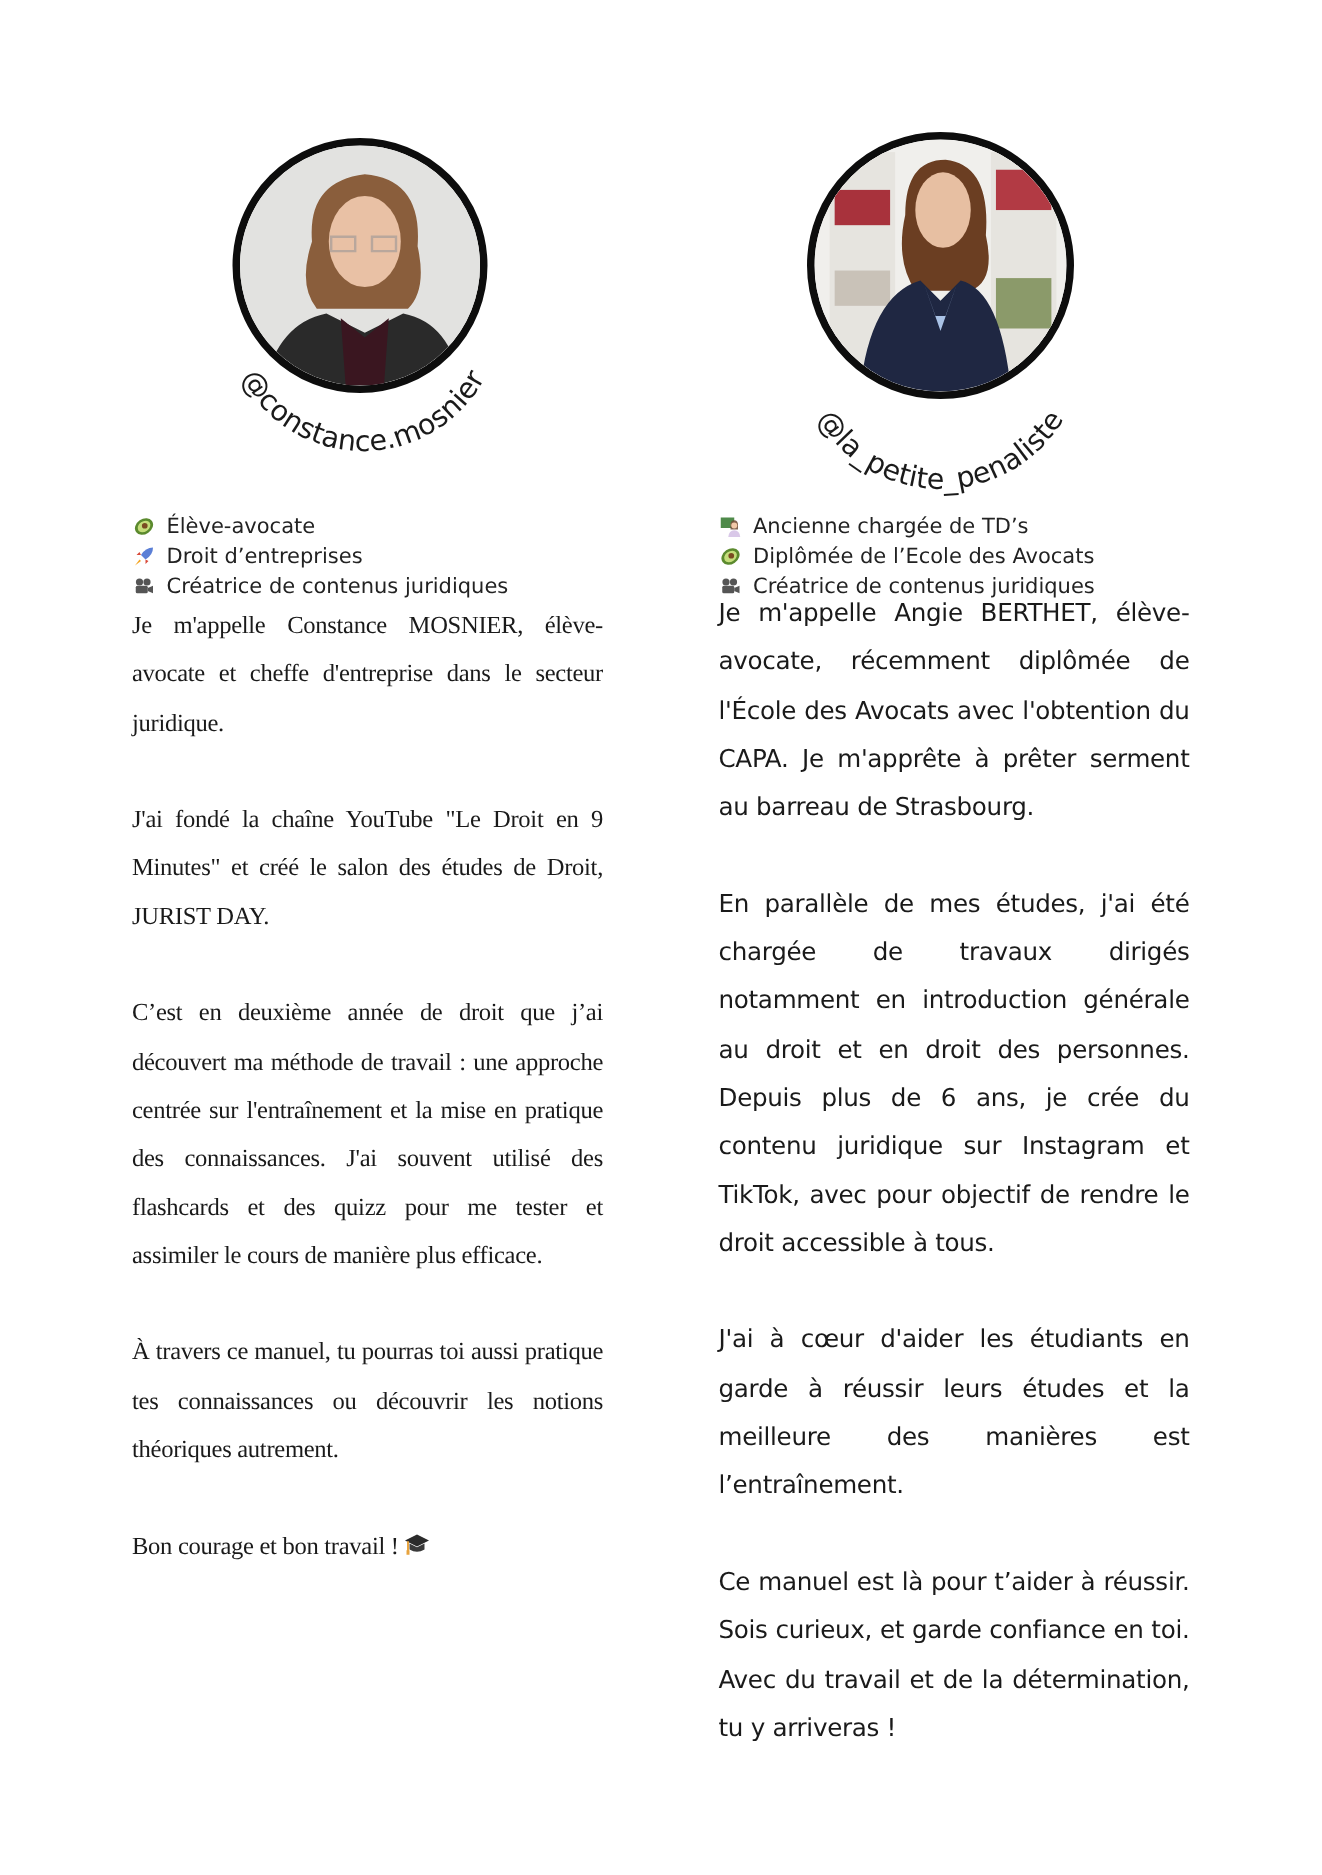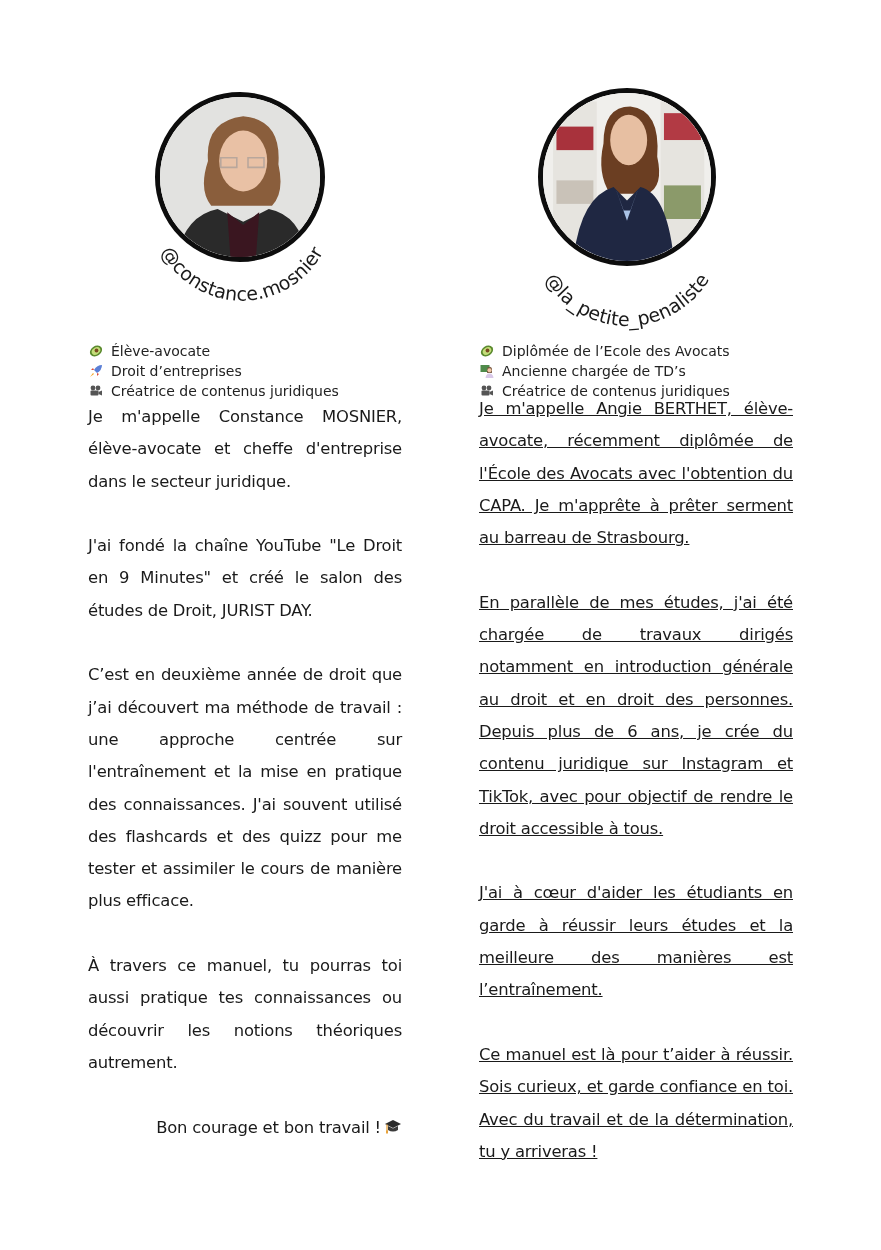--- a/index.html
+++ b/index.html
@@ -19,22 +19,22 @@
   .avatar svg { width: 100%; height: 100%; display: block; }
 
   .handle { position: absolute; left: 0; top: 0; width: 220px; height: 220px; overflow: visible; }
   .handle text { font-family: "DejaVu Sans", sans-serif; font-size: 19px; fill: #1a1a1a; }
 
   .tags { position: absolute; top: 318px; left: 0; width: 330px; font-family: "DejaVu Sans", sans-serif; font-size: 14px; line-height: 20px; color: #222; margin-top: 23px; }
   .tag { display: flex; align-items: center; white-space: nowrap; }
   .tag .ico { width: 16px; height: 16px; margin-right: 7px; display: inline-flex; align-items: center; justify-content: center; font-size: 12px; }
 
   .body { position: absolute; left: 0; width: 314px; font-family: "DejaVu Sans", sans-serif; font-size: 16.4px; line-height: 32.3px; color: #1a1a1a; letter-spacing: -0.2px; }
-  .col.left .body { top: 401px; }
-  .col.right .body { top: 393px; text-decoration: underline; }
+  .col.left .body { top: 401px; font-family: Liberation Serif, serif; }
+  .col.right .body { top: 393px; }
   .body p { margin: 0 0 32.3px 0; text-align: justify; }
   .body p:last-child { margin-bottom: 16px; }
   .grad { display: inline-block; width: 18px; height: 16px; vertical-align: -2px; margin-left: 3px; }
 </style>
 </head>
 <body>
 
 <div class="col left">
   <div class="avatar-wrap">
     <div class="avatar">
@@ -87,21 +87,21 @@
       </span>
       <span>Créatrice de contenus juridiques</span>
     </div>
   </div>
 
   <div class="body">
     <p>Je m'appelle Constance MOSNIER, élève-avocate et cheffe d'entreprise dans le secteur juridique.</p>
     <p>J'ai fondé la chaîne YouTube "Le Droit en 9 Minutes" et créé le salon des études de Droit, JURIST DAY.</p>
     <p>C’est en deuxième année de droit que j’ai découvert ma méthode de travail : une approche centrée sur l'entraînement et la mise en pratique des connaissances. J'ai souvent utilisé des flashcards et des quizz pour me tester et assimiler le cours de manière plus efficace.</p>
     <p> À travers ce manuel, tu pourras toi aussi pratique tes connaissances ou découvrir les notions théoriques autrement.</p>
-    <p style="text-align:right"><span>Bon courage et bon travail !</span><span class="grad"><svg width="18" height="16" viewBox="0 0 18 16">
+    <p style="text-align:left"><span>Bon courage et bon travail !</span><span class="grad"><svg width="18" height="16" viewBox="0 0 18 16">
             <path d="M9 1 L17 5 L9 9 L1 5Z" fill="#2b2b2b"></path>
             <path d="M4 7 L4 11 Q9 14 14 11 L14 7 L9 9.5Z" fill="#3a3a3a"></path>
             <path d="M3 5.5 L3 12" stroke="#e8a33d" stroke-width="1.3"></path>
             <rect x="2" y="11.5" width="2" height="3" fill="#e8a33d"></rect>
           </svg></span></p>
   </div>
 </div>
 
 <div class="col right">
   <div class="avatar-wrap">
@@ -125,38 +125,38 @@
           <path id="arcR" d="M 14 150 A 96 96 0 0 0 206 150"></path>
         </defs>
       <text><textPath href="#arcR" startOffset="50%" text-anchor="middle">@la_petite_penaliste</textPath></text>
     </svg>
   </div>
 
   <div class="tags">
     <div class="tag">
       <span class="ico">
         <svg width="14" height="14" viewBox="0 0 14 14">
-            <ellipse cx="7" cy="7" rx="6.5" ry="5" transform="rotate(-35 7 7)" fill="#5b8a2e"></ellipse>
-            <ellipse cx="7" cy="7" rx="4.6" ry="3.4" transform="rotate(-35 7 7)" fill="#c4dd7a"></ellipse>
-            <circle cx="7.5" cy="6.5" r="1.9" fill="#7a4b22"></circle>
-          </svg>
-      </span>
-      <span>Diplômée de l’Ecole des Avocats</span>
-    </div>
-    <div class="tag">
-      <span class="ico">
-        <svg width="14" height="14" viewBox="0 0 14 14">
             <rect x="0.5" y="1" width="9" height="7" fill="#4f8a4a"></rect>
             <circle cx="9.5" cy="6" r="2.4" fill="#f1c9a8"></circle>
             <path d="M7 6 Q7 2.8 9.5 2.8 Q12 2.8 12 6 L12 9 L7 9Z" fill="#6b4a34" opacity="0.85"></path>
             <circle cx="9.5" cy="6.3" r="2" fill="#f1c9a8"></circle>
             <path d="M5.5 14 Q6 9.5 9.5 9.5 Q13 9.5 13.5 14Z" fill="#d9c8e8"></path>
           </svg>
       </span>
       <span>Ancienne chargée de TD’s</span>
+    </div>
+    <div class="tag">
+      <span class="ico">
+        <svg width="14" height="14" viewBox="0 0 14 14">
+            <ellipse cx="7" cy="7" rx="6.5" ry="5" transform="rotate(-35 7 7)" fill="#5b8a2e"></ellipse>
+            <ellipse cx="7" cy="7" rx="4.6" ry="3.4" transform="rotate(-35 7 7)" fill="#c4dd7a"></ellipse>
+            <circle cx="7.5" cy="6.5" r="1.9" fill="#7a4b22"></circle>
+          </svg>
+      </span>
+      <span>Diplômée de l’Ecole des Avocats</span>
     </div>
     <div class="tag">
       <span class="ico">
         <svg width="14" height="14" viewBox="0 0 14 14">
             <circle cx="4" cy="4" r="2.4" fill="#555"></circle>
             <circle cx="9" cy="4" r="2.4" fill="#555"></circle>
             <rect x="1.5" y="6.5" width="8" height="5" rx="1" fill="#555"></rect>
             <path d="M9.5 8 L13 6.5 L13 11.5 L9.5 10Z" fill="#555"></path>
           </svg>
       </span>

